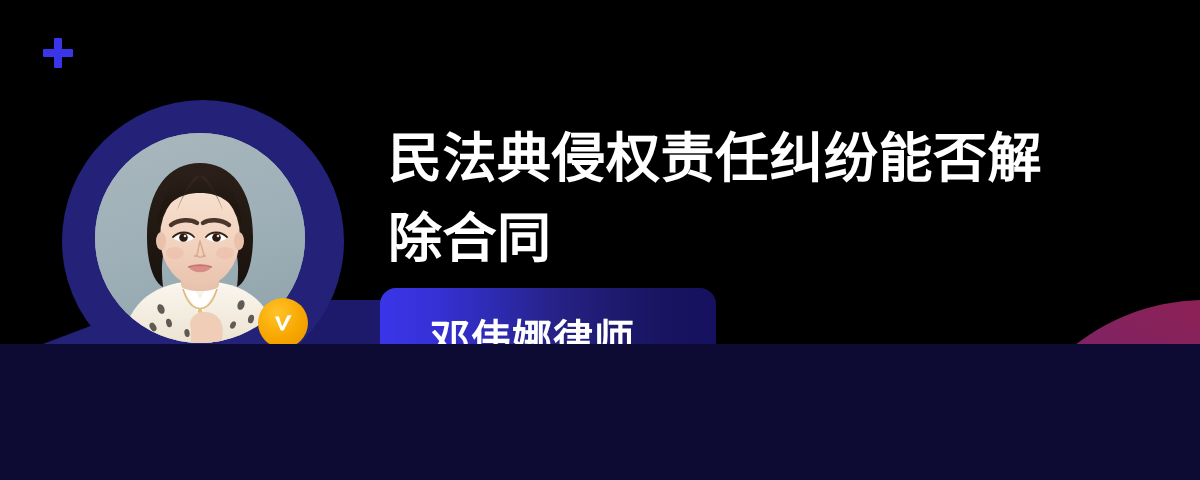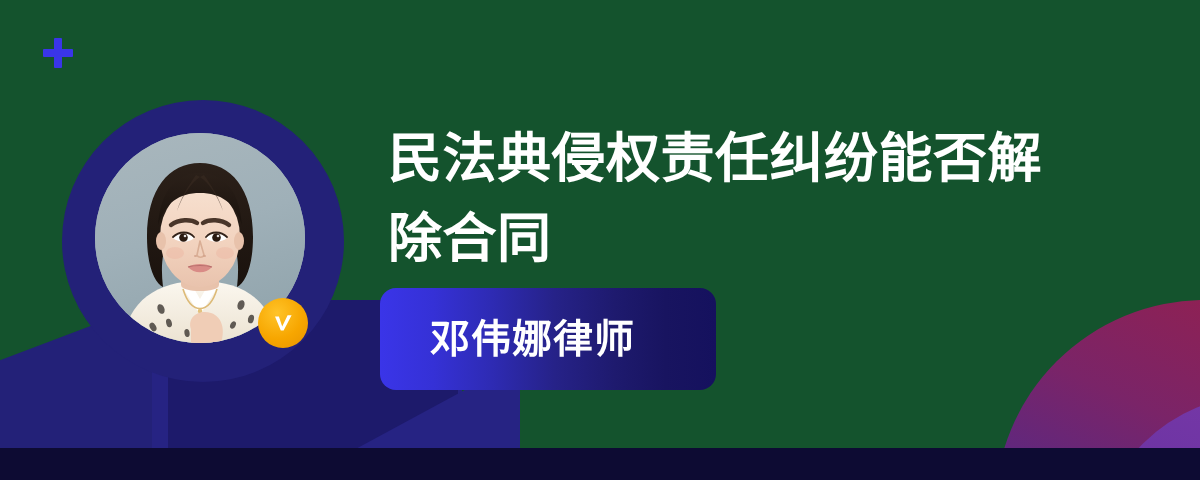--- a/index.html
+++ b/index.html
@@ -6,23 +6,23 @@
   html, body {
     margin: 0;
     padding: 0;
     background: #0d0b33;
   }
   * { box-sizing: border-box; }
 
   .banner {
     position: relative;
     width: 1200px;
-    height: 448px;
+    height: 344px;
     overflow: hidden;
-    background: #14532d;
+    background: #000000;
     font-family: "Liberation Sans", "DejaVu Sans", sans-serif;
     -webkit-font-smoothing: antialiased;
   }
 
   
   .bg-layer {
     position: absolute;
     inset: 0;
     overflow: hidden;
     pointer-events: none;

